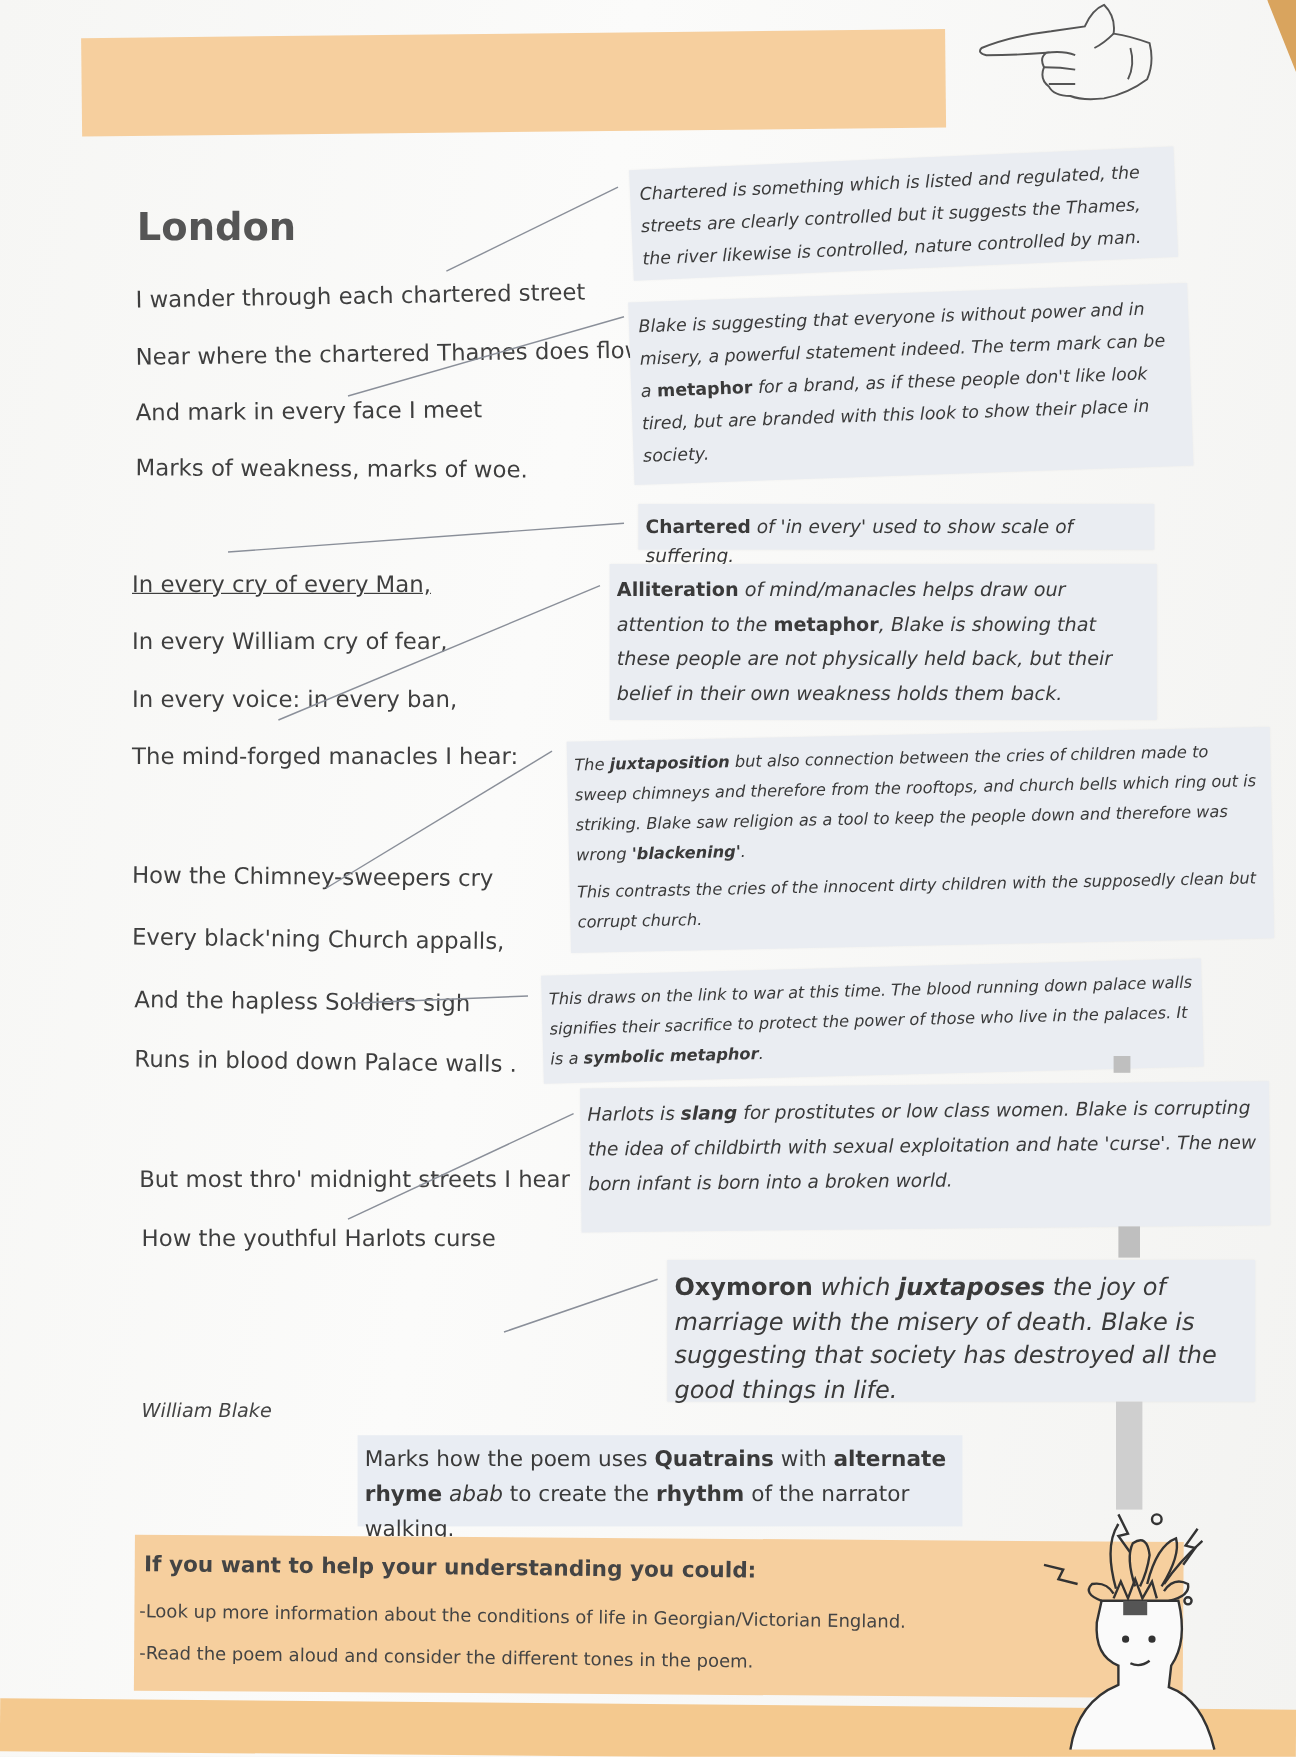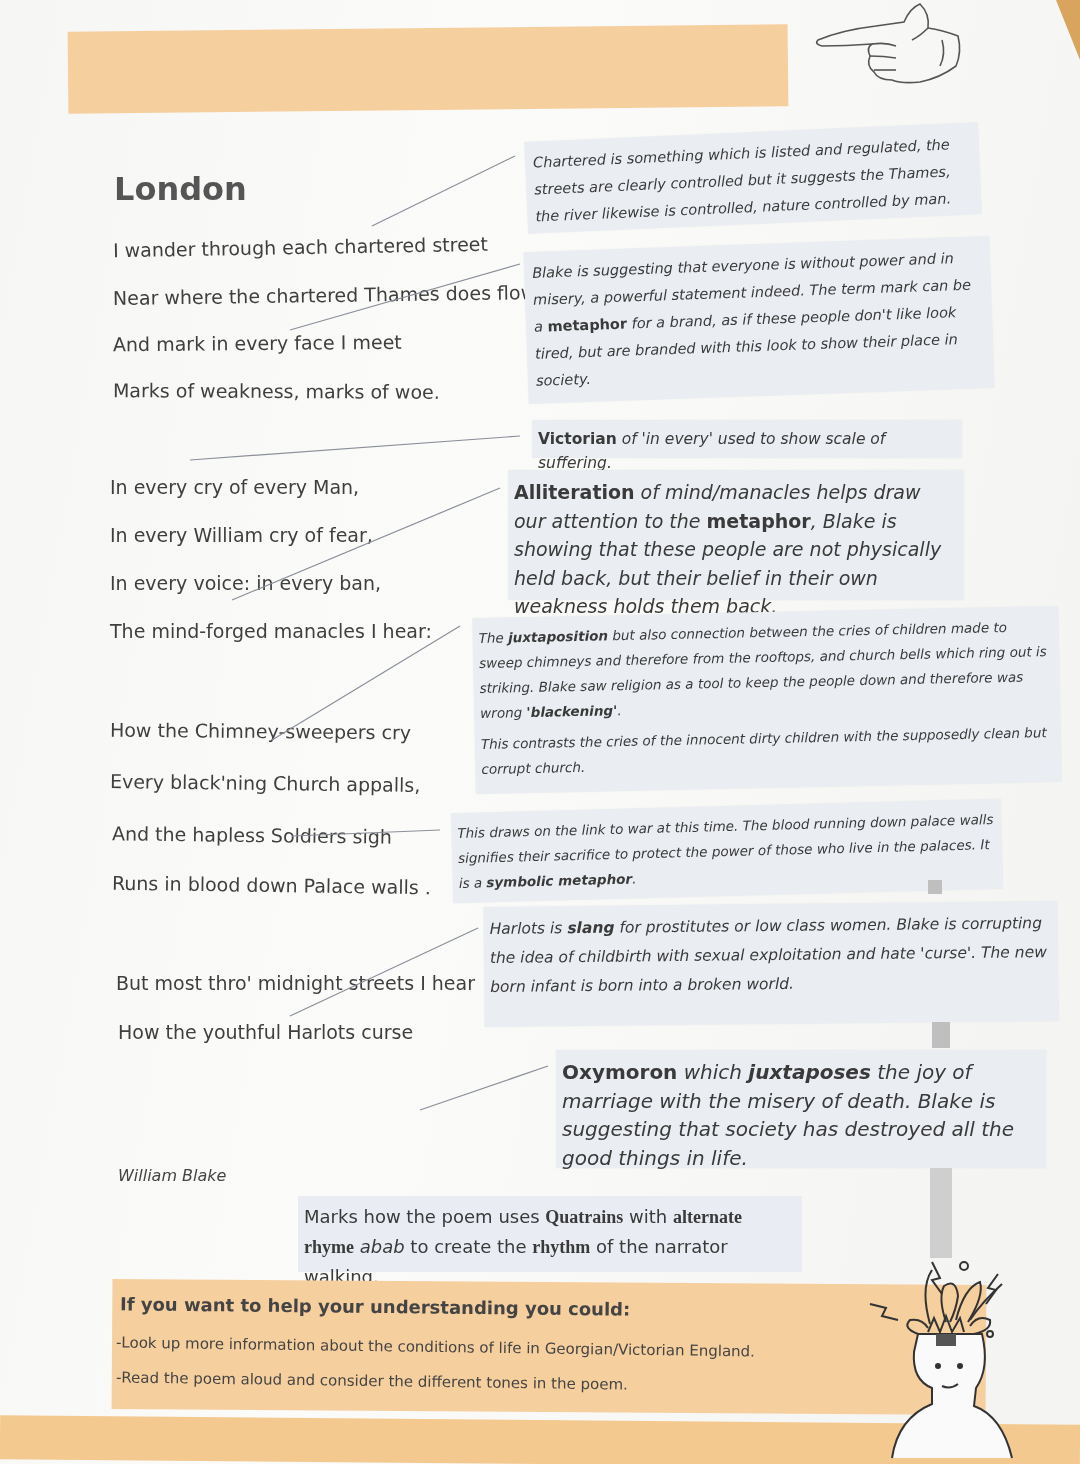--- a/index.html
+++ b/index.html
@@ -48,21 +48,21 @@
     font-style: italic; color: #3a3a3a; font-family: "DejaVu Sans", sans-serif;
     box-shadow: 0 0 2px rgba(0,0,0,0.05);
   }
   .note b { font-style: normal; font-weight: bold; }
   .note .bi { font-style: italic; font-weight: bold; }
   .connector { position: absolute; left: 0; top: 0; width: 1080px; height: 1464px; pointer-events: none; }
   .quatrain-note {
     position: absolute; left: 298px; top: 1196px; width: 504px; height: 76px;
     background: #e9edf3; padding: 6px 6px; font-size: 18px; line-height: 29px; color: #3a3a3a;
   }
-  .quatrain-note b { font-weight: bold; font-family: Liberation Serif, serif; }
+  .quatrain-note b { font-weight: bold; }
   .help-band {
     position: absolute; left: 112px; top: 1282px; width: 874px; height: 130px;
     background: #f6cf9e; transform: rotate(0.4deg);
   }
   .help-title {
     position: absolute; left: 120px; top: 1296px; font-size: 18px; font-weight: bold; color: #444;
     transform: rotate(0.6deg);
   }
   .help-item {
     position: absolute; font-size: 15px; color: #444; transform: rotate(0.8deg);
@@ -91,21 +91,21 @@
     <path d="M130 40 Q134 54 128 66"></path>
   </svg>
 
   <div class="poem-title">London</div>
 
   <div class="poem-line" style="left:113px;top:236px;transform:rotate(-1deg);">I wander through each chartered street</div>
   <div class="poem-line" style="left:113px;top:284px;transform:rotate(-0.8deg);">Near where the chartered Thames does flow,</div>
   <div class="poem-line" style="left:113px;top:332px;transform:rotate(-0.5deg);">And mark in every face I meet</div>
   <div class="poem-line" style="left:113px;top:380px;transform:rotate(0.3deg);">Marks of weakness, marks of woe.</div>
 
-  <div class="poem-line" style="left:110px;top:476px;">In every cry of every Man,</div>
+  <div class="poem-line" style="left:110px;top:476px;text-decoration:underline;">In every cry of every Man,</div>
   <div class="poem-line" style="left:110px;top:524px;">In every William cry of fear,</div>
   <div class="poem-line" style="left:110px;top:572px;">In every voice: in every ban,</div>
   <div class="poem-line" style="left:110px;top:620px;">The mind-forged manacles I hear:</div>
 
   <div class="poem-line" style="left:110px;top:720px;transform:rotate(0.5deg);">How the Chimney-sweepers cry</div>
   <div class="poem-line" style="left:110px;top:772px;transform:rotate(0.7deg);">Every black'ning Church appalls,</div>
   <div class="poem-line" style="left:112px;top:824px;transform:rotate(0.7deg);">And the hapless Soldiers sigh</div>
   <div class="poem-line" style="left:112px;top:874px;transform:rotate(0.8deg);">Runs in blood down Palace walls .</div>
 
   <div class="poem-line" style="left:116px;top:972px;">But most thro' midnight streets I hear</div>
@@ -126,24 +126,24 @@
 
   <div class="note" style="left:526px;top:132px;width:454px;height:92px;padding:8px 8px;font-size:14.5px;line-height:27px;transform:rotate(-2.5deg);">
     <span>Chartered is something which is listed and regulated, the streets are clearly controlled but it suggests the Thames, the river likewise is controlled, nature controlled by man.</span>
   </div>
 
   <div class="note" style="left:526px;top:244px;width:466px;height:152px;padding:8px 8px;font-size:14.5px;line-height:27px;transform:rotate(-2deg);">
     <span>Blake is suggesting that everyone is without power and in misery, a powerful statement indeed. The term mark can be a </span><b>metaphor</b><span> for a brand, as if  these people don't like look tired, but are branded with this look to show their place in society.</span>
   </div>
 
   <div class="note" style="left:532px;top:420px;width:430px;height:38px;padding:7px 6px;font-size:15.5px;line-height:24px;">
-    <b>Victorian</b><span> of 'in every' used to show scale of suffering.</span>
+    <b>Chartered</b><span> of 'in every' used to show scale of suffering.</span>
   </div>
 
-  <div class="note" style="left:508px;top:470px;width:456px;height:130px;padding:8px 6px;font-size:19px;line-height:28.5px;">
+  <div class="note" style="left:508px;top:470px;width:456px;height:130px;padding:8px 6px;font-size:16px;line-height:28.5px;">
     <b>Alliteration</b><span> of mind/manacles helps draw our attention to the </span><b>metaphor</b><span>, Blake is showing that these people are not physically held back, but their belief in their own weakness holds them back.</span>
   </div>
 
   <div class="note" style="left:474px;top:612px;width:586px;height:176px;padding:8px 6px;font-size:13.5px;line-height:25px;transform:rotate(-1.2deg);">
     <div><span>The </span><span class="bi">juxtaposition</span><span> but also connection between the cries of children made to sweep chimneys and therefore from the rooftops, and church bells which ring out is striking. Blake saw religion as a tool to keep the people down and therefore was wrong </span><span class="bi">'blackening'</span><span>.</span></div>
     <div style="margin-top:6px;">This contrasts the cries of the innocent dirty children with the supposedly clean but corrupt church.</div>
   </div>
 
   <div class="note" style="left:452px;top:806px;width:550px;height:90px;padding:8px 6px;font-size:13.5px;line-height:25px;transform:rotate(-1.5deg);">
     <span>This draws on the link to war at this time. The blood running down palace walls signifies their sacrifice to protect the power of those who live in the palaces. It is a </span><span class="bi">symbolic metaphor</span><span>.</span>

